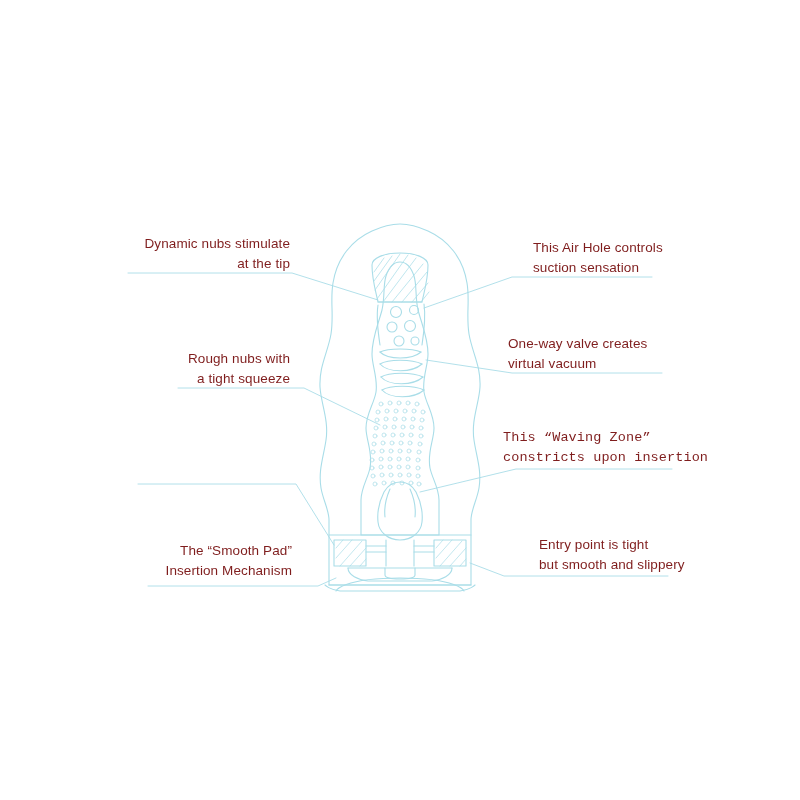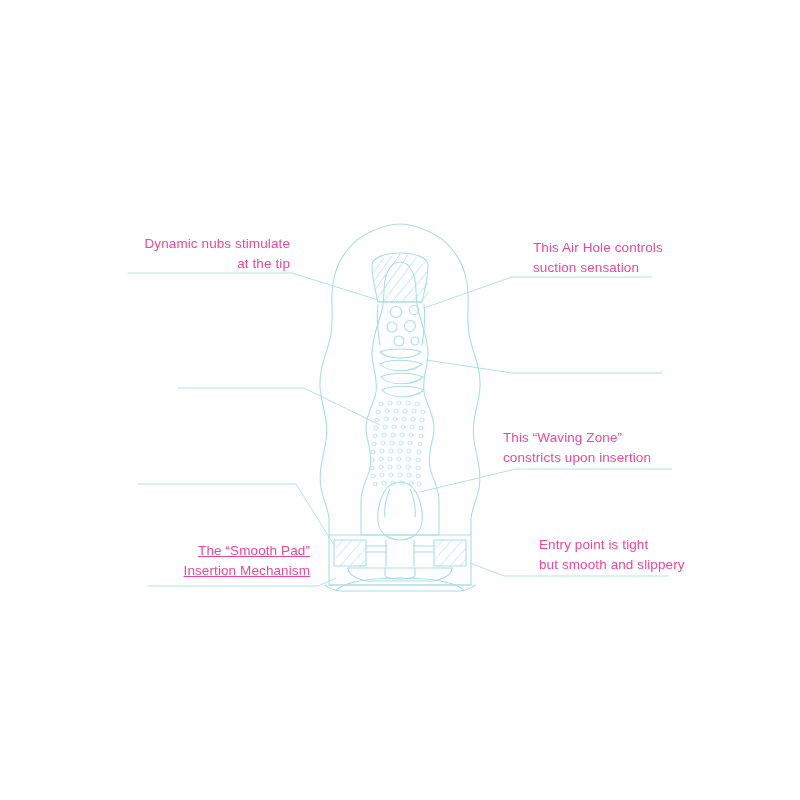--- a/index.html
+++ b/index.html
@@ -21,21 +21,21 @@
   }
   #diagram-svg {
     position: absolute;
     top: 0;
     left: 0;
     width: 800px;
     height: 800px;
   }
   .callout {
     position: absolute;
-    color: #ec4899;
+    color: #7f1d1d;
     font-size: 13.5px;
     line-height: 1.45;
     letter-spacing: 0.1px;
     white-space: pre-line;
   }
   .callout.left {
     text-align: right;
   }
   .callout.right {
     text-align: left;
@@ -249,28 +249,32 @@
         <path d="M662 373 L512 373 L426 360"></path>
         <path d="M672 469 L516 469 L420 492"></path>
         <path d="M668 576 L504 576 L470 563"></path>
       </g>
     </g>
   </svg>
 
   <div class="callout left" style="left:0px; top:234px; width:290px;">Dynamic nubs stimulate
 at the tip</div>
 
-
-
-  <div class="callout left" style="left:18px; top:541px; width:292px;text-decoration:underline;">The “Smooth Pad”
+  <div class="callout left" style="left:0px; top:349px; width:290px;">Rough nubs with
+a tight squeeze</div>
+
+
+  <div class="callout left" style="left:0px; top:541px; width:292px;">The “Smooth Pad”
 Insertion Mechanism</div>
 
   <div class="callout right" style="left:533px; top:238px; width:290px;">This Air Hole controls
 suction sensation</div>
 
-
-  <div class="callout right" style="left:503px; top:428px; width:292px;">This “Waving Zone”
+  <div class="callout right" style="left:508px; top:334px; width:290px;">One-way valve creates
+virtual vacuum</div>
+
+  <div class="callout right" style="left:503px; top:428px; width:292px;font-family:Liberation Mono, monospace;">This “Waving Zone”
 constricts upon insertion</div>
 
   <div class="callout right" style="left:503px; top:535px; width:292px;margin-left:36px;">Entry point is tight
 but smooth and slippery</div>
 
 </div>
 
 </body></html>

